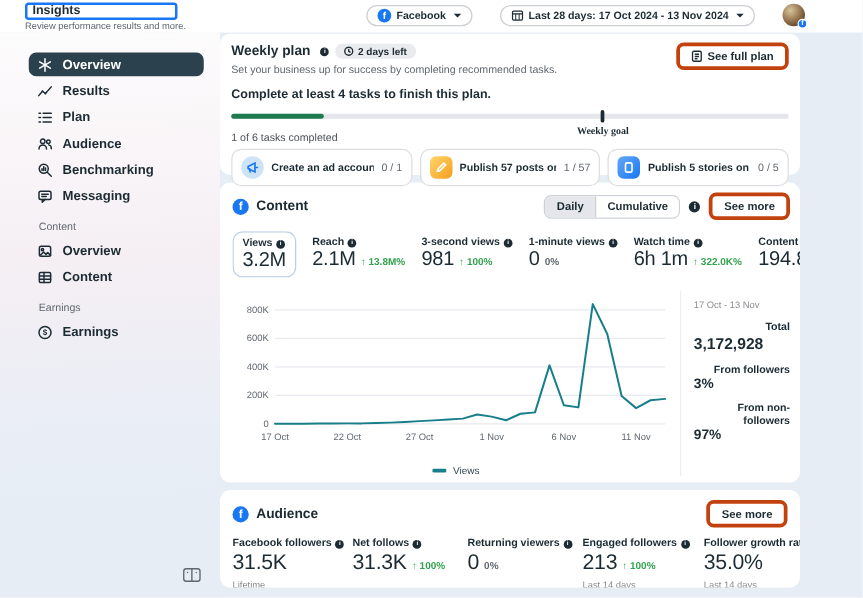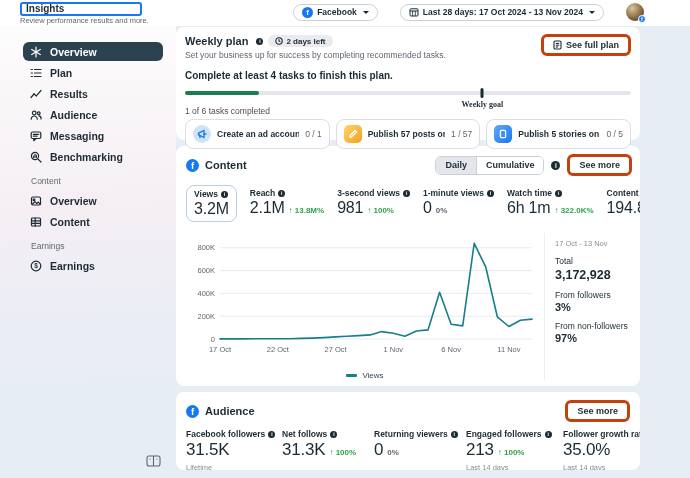--- a/index.html
+++ b/index.html
@@ -103,21 +103,21 @@
 
   .chart-region { display:flex; margin-top:11px; }
   .chart-wrap { flex:1 1 auto; }
   .tick { font-size:7.5px; fill:#606770; }
   .legend { display:flex; align-items:center; justify-content:center; gap:5px; margin-top:2px; }
   .legend-dash { width:11px; height:2.5px; border-radius:1px; background:#177e8a; }
   .legend-label { font-size:8px; color:#344854; }
   .breakdown { flex:0 0 96px; border-left:1px solid #eceef2; padding:4px 8px 0 10px; }
   .bd-title { font-size:9.5px; font-weight:700; }
   .bd-range { font-size:7.5px; color:#8a8d91; margin-top:2px; }
-  .bd-label { font-size:8.5px; font-weight:400; margin-top:8px; }
+  .bd-label { font-size:8.5px; font-weight:700; margin-top:8px;text-align:right; }
   .bd-total { font-size:12.5px; font-weight:700; margin-top:2px; }
   .bd-value { font-size:11px; font-weight:700; margin-top:1px; }
 
   
   .au-card { height:78px; padding:8px 10px; overflow:hidden; }
   .au-head { display:flex; align-items:center; }
   .au-metrics { display:flex; margin-top:7px; }
   .au-metric { flex:0 0 auto; }
   .au-m0 { width:96px; } .au-m1 { width:92px; } .au-m2 { width:92px; } .au-m3 { width:97px; } .au-m4 { flex:1; }
   .au-metric .m-value { font-size:17px; }
@@ -160,73 +160,73 @@
               <line x1="6" y1="1" x2="6" y2="11"></line>
               <line x1="1.7" y1="3.5" x2="10.3" y2="8.5"></line>
               <line x1="10.3" y1="3.5" x2="1.7" y2="8.5"></line>
             </svg>
           </span>
         <span class="nav-label">Overview</span>
       </div>
       <div class="nav-item">
         <span class="nav-icon">
             <svg width="12" height="12" viewBox="0 0 12 12">
+              <polyline points="1,9.5 4,6 6.3,7.8 11,2.5"></polyline>
+              <circle cx="4" cy="6" r="0.8" fill="currentColor" stroke="none"></circle>
+              <circle cx="6.3" cy="7.8" r="0.8" fill="currentColor" stroke="none"></circle>
+            </svg>
+          </span>
+        <span class="nav-label">Results</span>
+      </div>
+      <div class="nav-item">
+        <span class="nav-icon">
+            <svg width="12" height="12" viewBox="0 0 12 12">
               <line x1="4.5" y1="2.5" x2="11" y2="2.5"></line>
               <line x1="4.5" y1="6" x2="11" y2="6"></line>
               <line x1="4.5" y1="9.5" x2="11" y2="9.5"></line>
               <line x1="1.2" y1="2.5" x2="2.4" y2="2.5"></line>
               <line x1="1.2" y1="6" x2="2.4" y2="6"></line>
               <line x1="1.2" y1="9.5" x2="2.4" y2="9.5"></line>
             </svg>
           </span>
         <span class="nav-label">Plan</span>
       </div>
       <div class="nav-item">
         <span class="nav-icon">
             <svg width="12" height="12" viewBox="0 0 12 12">
-              <polyline points="1,9.5 4,6 6.3,7.8 11,2.5"></polyline>
-              <circle cx="4" cy="6" r="0.8" fill="currentColor" stroke="none"></circle>
-              <circle cx="6.3" cy="7.8" r="0.8" fill="currentColor" stroke="none"></circle>
-            </svg>
-          </span>
-        <span class="nav-label">Results</span>
-      </div>
-      <div class="nav-item">
-        <span class="nav-icon">
-            <svg width="12" height="12" viewBox="0 0 12 12">
               <circle cx="4.2" cy="4" r="1.8"></circle>
               <path d="M1.2 10.2c0-2 1.4-3.2 3-3.2s3 1.2 3 3.2"></path>
               <circle cx="8.7" cy="4.3" r="1.4"></circle>
               <path d="M8.9 6.9c1.3 0.1 2.2 1.3 2.2 3"></path>
             </svg>
           </span>
         <span class="nav-label">Audience</span>
-      </div>
-      <div class="nav-item">
-        <span class="nav-icon">
-            <svg width="12" height="12" viewBox="0 0 12 12">
-              <rect x="1.2" y="2" width="9.6" height="6.5" rx="1.4"></rect>
-              <path d="M3.8 8.5v2.2l2.3-2.2"></path>
-              <line x1="3.4" y1="4.4" x2="8.6" y2="4.4"></line>
-              <line x1="3.4" y1="6.2" x2="7" y2="6.2"></line>
-            </svg>
-          </span>
-        <span class="nav-label">Messaging</span>
       </div>
       <div class="nav-item">
         <span class="nav-icon">
             <svg width="12" height="12" viewBox="0 0 12 12">
               <circle cx="5" cy="5" r="3.6"></circle>
               <line x1="7.8" y1="7.8" x2="11" y2="11"></line>
               <line x1="3.6" y1="6.3" x2="3.6" y2="5"></line>
               <line x1="5" y1="6.3" x2="5" y2="3.4"></line>
               <line x1="6.4" y1="6.3" x2="6.4" y2="4.4"></line>
             </svg>
           </span>
         <span class="nav-label">Benchmarking</span>
+      </div>
+      <div class="nav-item">
+        <span class="nav-icon">
+            <svg width="12" height="12" viewBox="0 0 12 12">
+              <rect x="1.2" y="2" width="9.6" height="6.5" rx="1.4"></rect>
+              <path d="M3.8 8.5v2.2l2.3-2.2"></path>
+              <line x1="3.4" y1="4.4" x2="8.6" y2="4.4"></line>
+              <line x1="3.4" y1="6.2" x2="7" y2="6.2"></line>
+            </svg>
+          </span>
+        <span class="nav-label">Messaging</span>
       </div>
 
       <div class="nav-section">Content</div>
       <div class="nav-item">
         <span class="nav-icon">
             <svg width="12" height="12" viewBox="0 0 12 12">
               <rect x="1.5" y="2" width="9" height="8" rx="1.4"></rect>
               <circle cx="4" cy="4.7" r="0.9"></circle>
               <path d="M2.5 9l2.4-2.4 1.9 1.9 1.4-1.4 2.3 2.3"></path>
             </svg>

